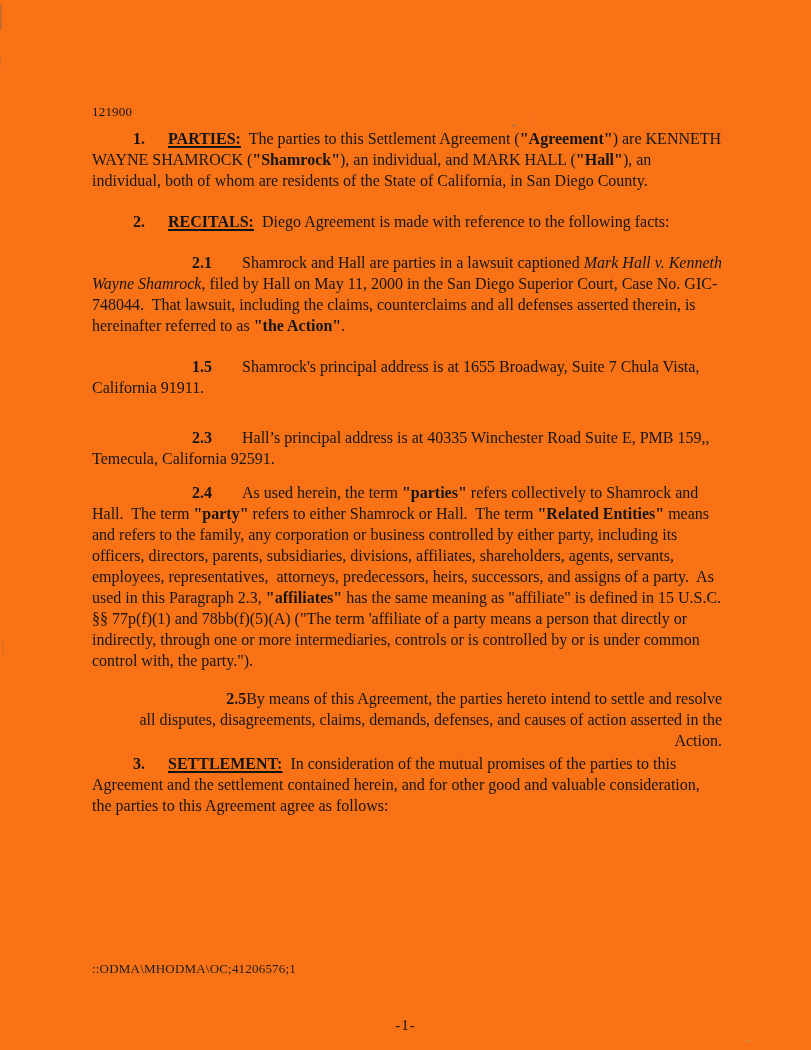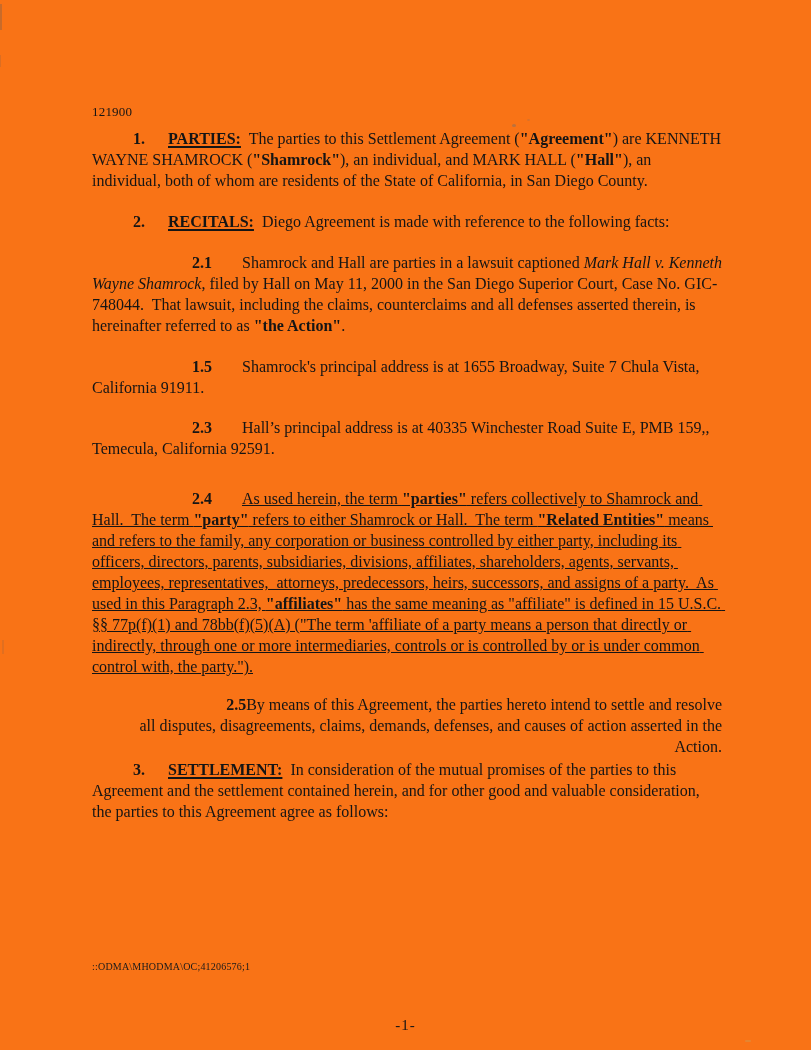--- a/index.html
+++ b/index.html
@@ -10,33 +10,33 @@
   }
   .content { position:absolute; left:92px; top:101px; width:630px; }
   .docnum { font-size:13px; line-height:21px; letter-spacing:.2px; }
   .title {
     margin-top:22px; text-align:center; font-size:17px; font-weight:bold;
     line-height:21px; letter-spacing:.3px; white-space:nowrap;
   }
   .title span { text-decoration:underline; text-decoration-thickness:1.8px; text-underline-offset:3px; }
   .para { margin:20px 0 0 0; font-size:16px; line-height:21px; white-space:pre-wrap; text-align:left; }
   #paras .para:nth-child(1) { margin-top:6px; }
-  #paras .para:nth-child(5) { margin-top:19px; }
-  #paras .para:nth-child(6) { margin-top:29px;text-decoration:underline; }
+  #paras .para:nth-child(5) { margin-top:29px; }
+  #paras .para:nth-child(6) { margin-top:13px; }
   #paras .para:nth-child(7) { margin-top:17px;text-align:right; }
   #paras .para:nth-child(8) { margin-top:2px; }
   .tab { display:inline-block; }
   .level-section .tab { width:41px; }
   .level-section .pnum { display:inline-block; width:35px; font-weight:bold; }
   .level-sub .tab { width:100px; }
   .level-sub .pnum { display:inline-block; width:50px; font-weight:bold; }
   .b { font-weight:bold; }
   .i { font-style:italic; }
   .u { text-decoration:underline; text-decoration-thickness:1.8px; text-underline-offset:2px; }
-  .footer { position:absolute; left:92px; top:961px; font-size:10px; letter-spacing:.2px; color:#1b1b1b; }
+  .footer { position:absolute; left:92px; top:961px; font-size:13px; letter-spacing:.2px; color:#1b1b1b; }
   .pagenum { position:absolute; left:0; top:1017px; width:811px; text-align:center; font-size:15px; letter-spacing:1px; }
   .speck { position:absolute; background:rgba(110,110,110,.45); border-radius:50%; }
   .edge { position:absolute; background:rgba(90,90,90,.3); }
 </style>
 </head>
 <body>
 
 <div class="page">
   <div class="content">
     <div class="docnum">121900</div>

